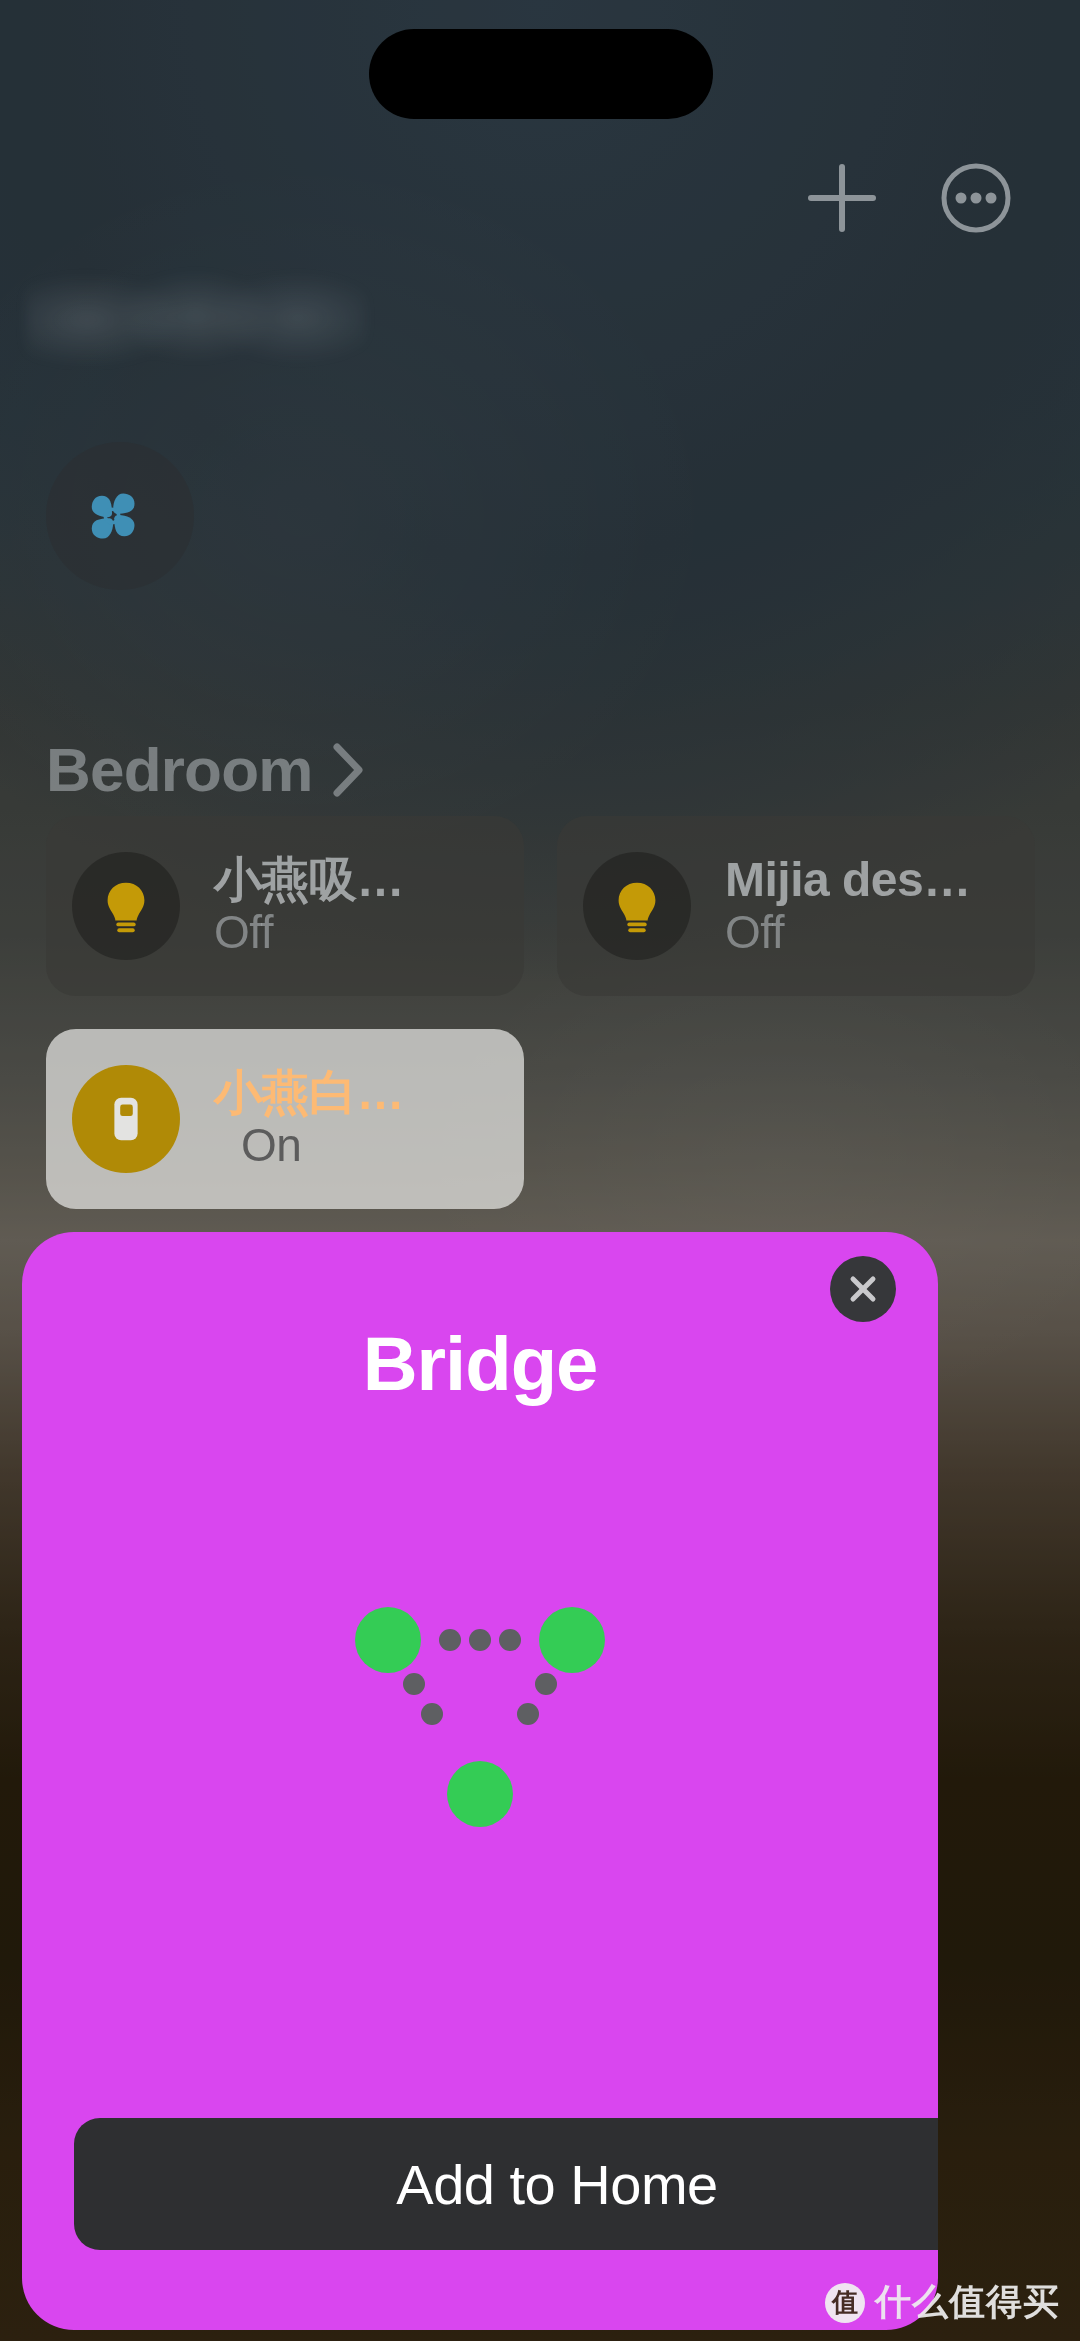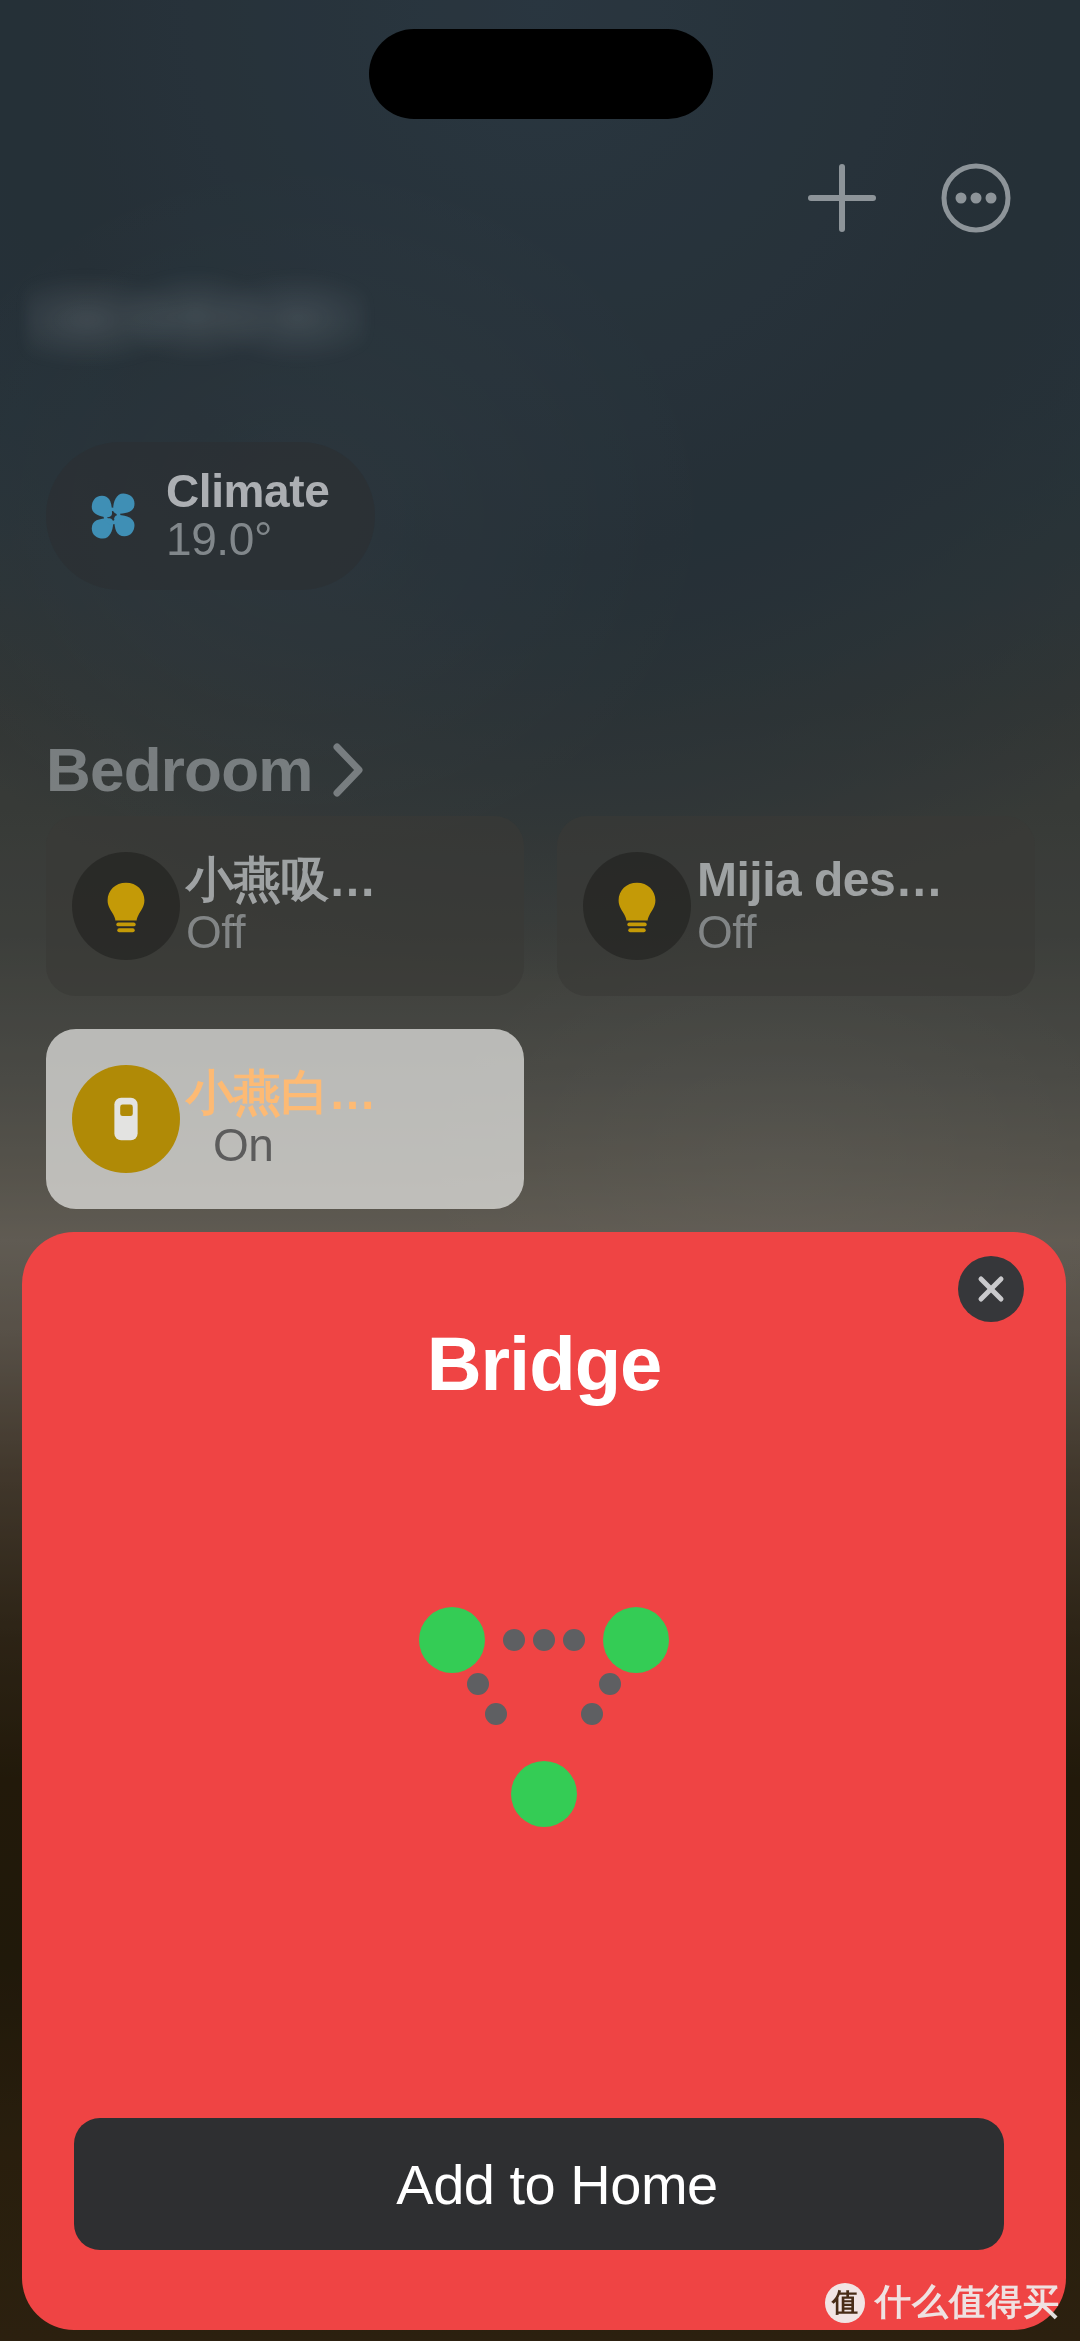--- a/index.html
+++ b/index.html
@@ -131,21 +131,21 @@
     position: absolute;
     left: 46px; top: 816px;
     width: 990px;
     display: flex; flex-wrap: wrap;
     gap: 33px;
   }
   .accessory-tile {
     width: 478px; height: 180px;
     border-radius: 30px;
     display: flex; align-items: center;
-    gap: 6px;
+    gap: 34px;
     padding-left: 26px;
     background: rgba(58,58,54,0.66);
   }
   .accessory-tile.on { background: rgba(226,226,224,0.74); }
   .tile-icon-wrap {
     width: 108px; height: 108px; flex: none;
     border-radius: 50%;
     background: rgba(30,30,28,0.55);
     display: flex; align-items: center; justify-content: center;
   }
@@ -162,22 +162,22 @@
     font-size: 46px; font-weight: 400;
     color: rgba(178,183,187,0.60);
     letter-spacing: -0.5px;
   }
   .accessory-tile.on .tile-state { color: #5c5c5c; margin-left: 27px; }
 
   
   #bridge-sheet {
     position: absolute;
     left: 22px; top: 1232px;
-    width: 1044px; height: 1098px;
-    background: #ef4444;
+    width: 916px; height: 1098px;
+    background: #d946ef;
     border-radius: 52px;
     overflow: hidden;
   }
   #sheet-close {
     position: absolute;
     right: 42px; top: 24px;
     width: 66px; height: 66px;
     border-radius: 50%;
     background: #36373a;
     display: flex; align-items: center; justify-content: center;
@@ -287,24 +287,20 @@
     <div class="status-pill">
       <svg class="pill-icon" viewBox="0 0 64 64">
         <g fill="#3f8fb5">
           <path d="M32 30c0-10 -2-16 -9-16 -6 0 -9 5 -9 10 0 6 7 9 14 9 2 0 4 -1 4 -3z"></path>
           <path d="M34 34c0 10 2 16 9 16 6 0 9-5 9-10 0-6-7-9-14-9-2 0-4 1-4 3z"></path>
           <path d="M30 34c-10 0-16 2-16 9 0 6 5 9 10 9 6 0 9-7 9-14 0-2-1-4-3-4z"></path>
           <path d="M36 30c10 0 16-2 16-9 0-6-5-9-10-9-6 0-9 7-9 14 0 2 1 4 3 4z"></path>
         </g>
         <circle cx="32" cy="32" r="6" fill="none" stroke="#3f8fb5" stroke-width="3.2"></circle>
       </svg>
-      <div class="pill-text">
-        <span class="pill-title">Climate</span>
-        <span class="pill-value">19.0°</span>
-      </div>
     </div>
 
 
   </div>
 
   <div id="room-header">
     <span id="room-title">Bedroom</span>
     <svg width="42" height="62" viewBox="0 0 42 62">
       <polyline points="10,8 32,31 10,54" fill="none" stroke="rgba(176,181,185,0.56)" stroke-width="7" stroke-linecap="round" stroke-linejoin="round"></polyline>
     </svg>

